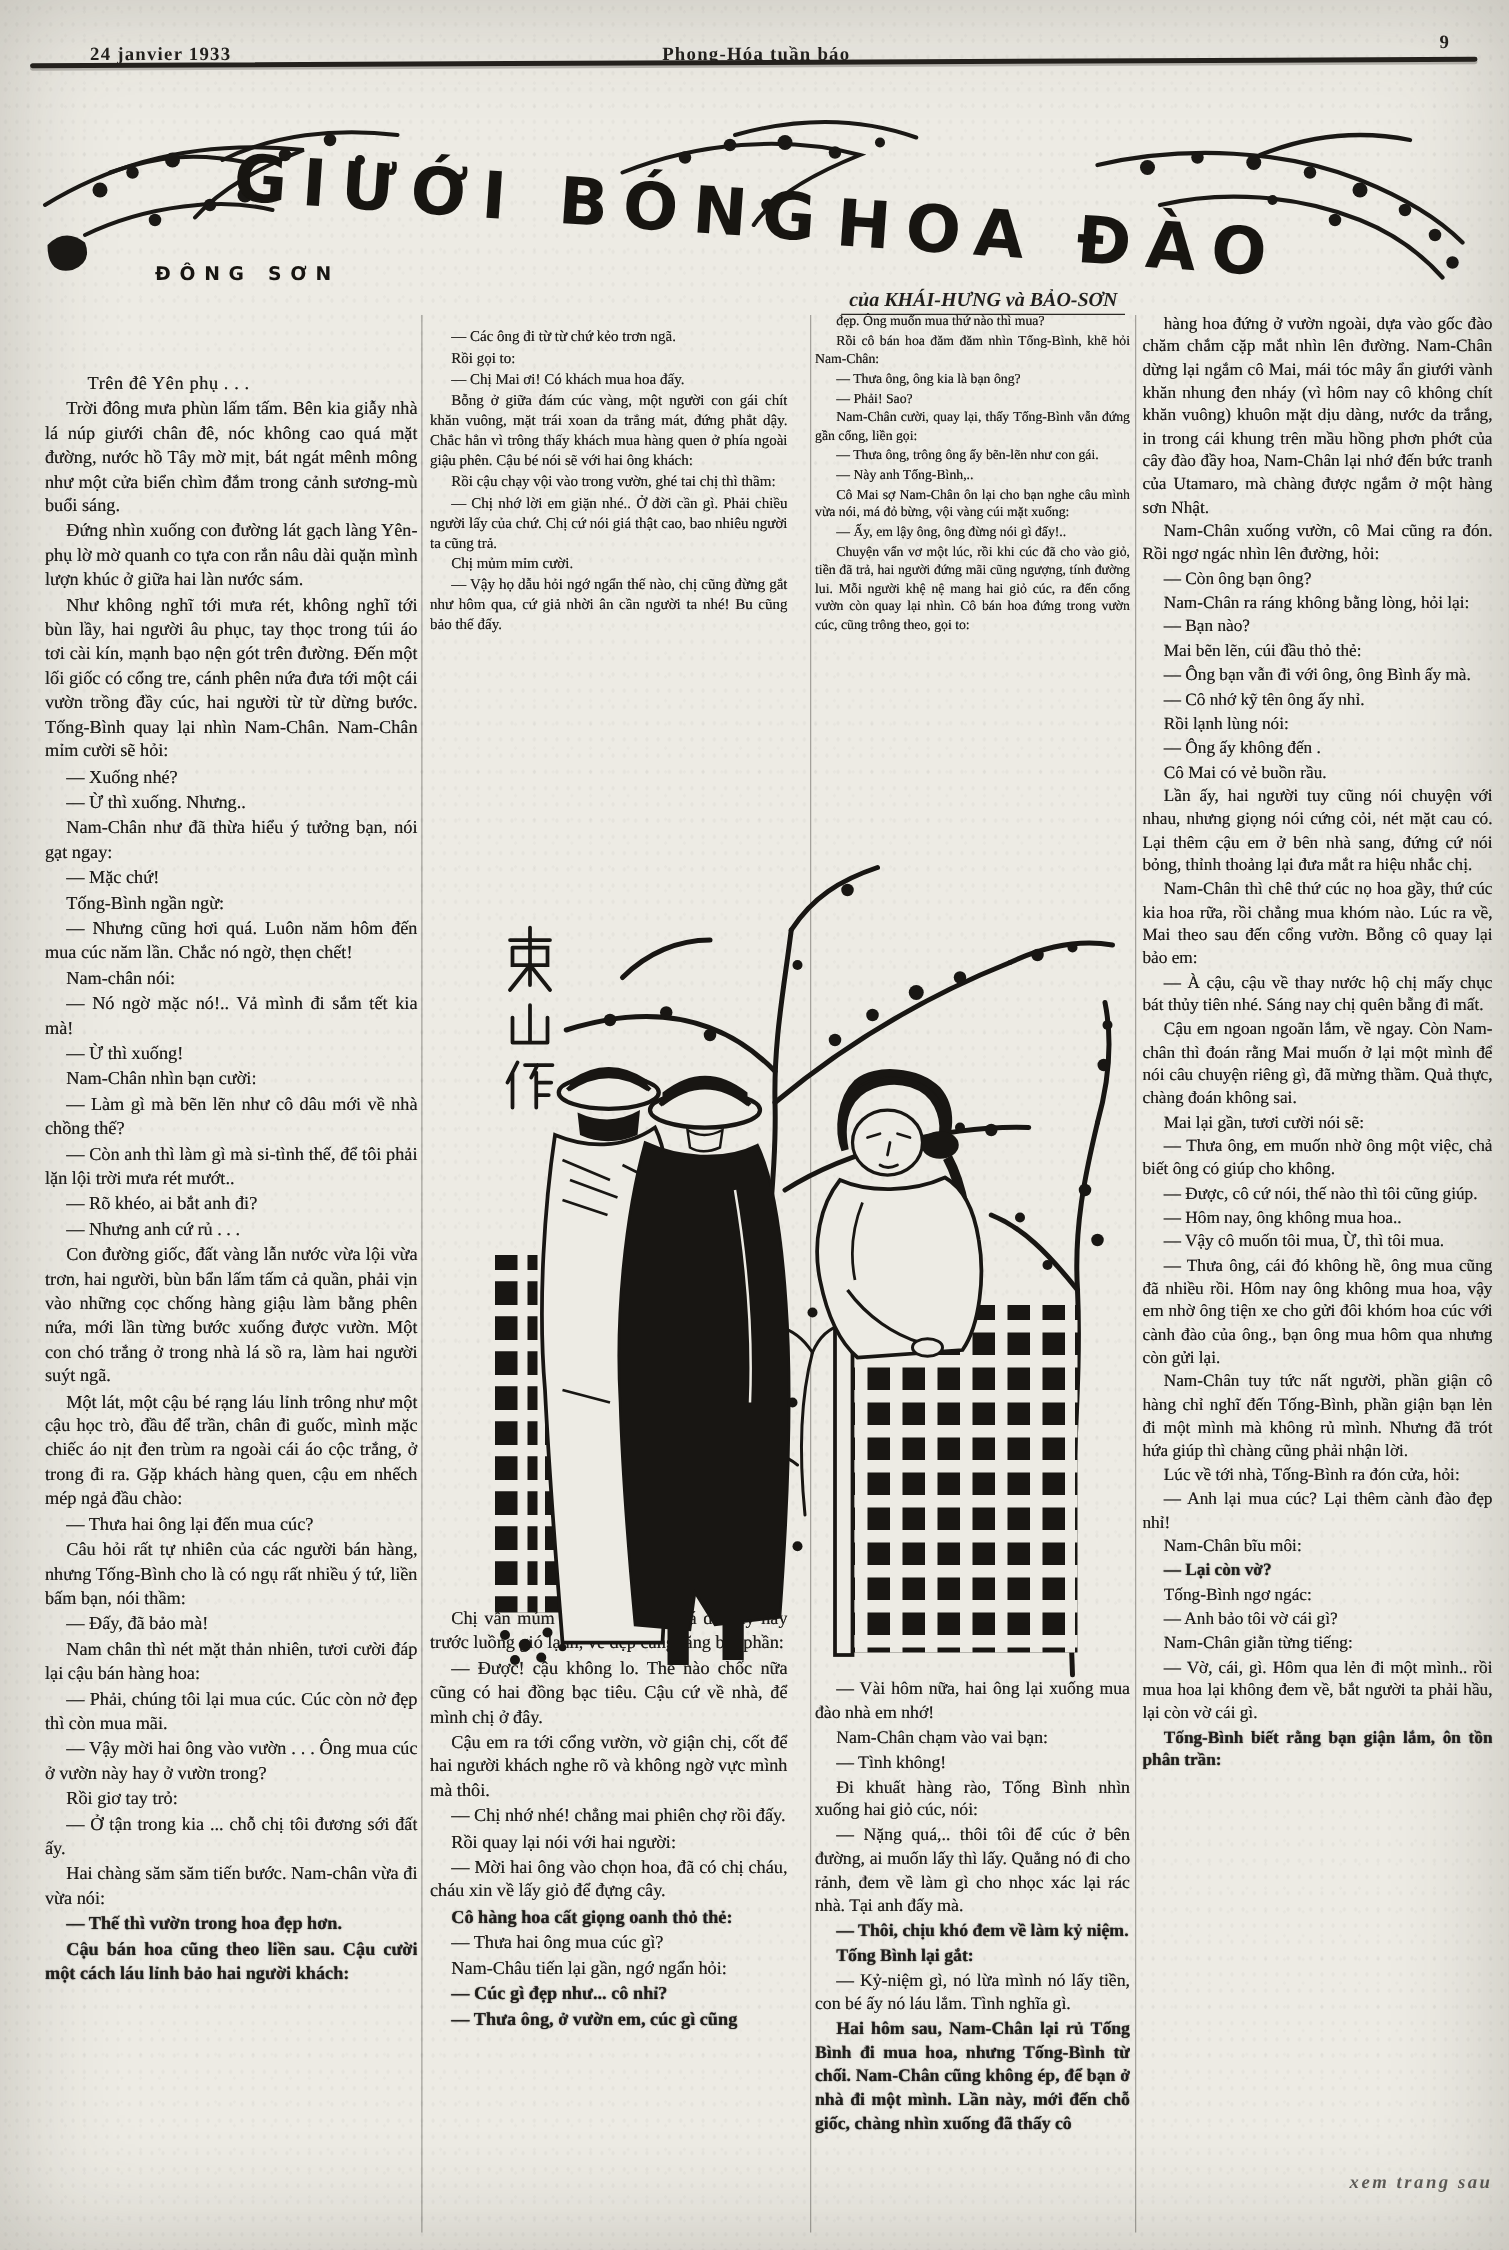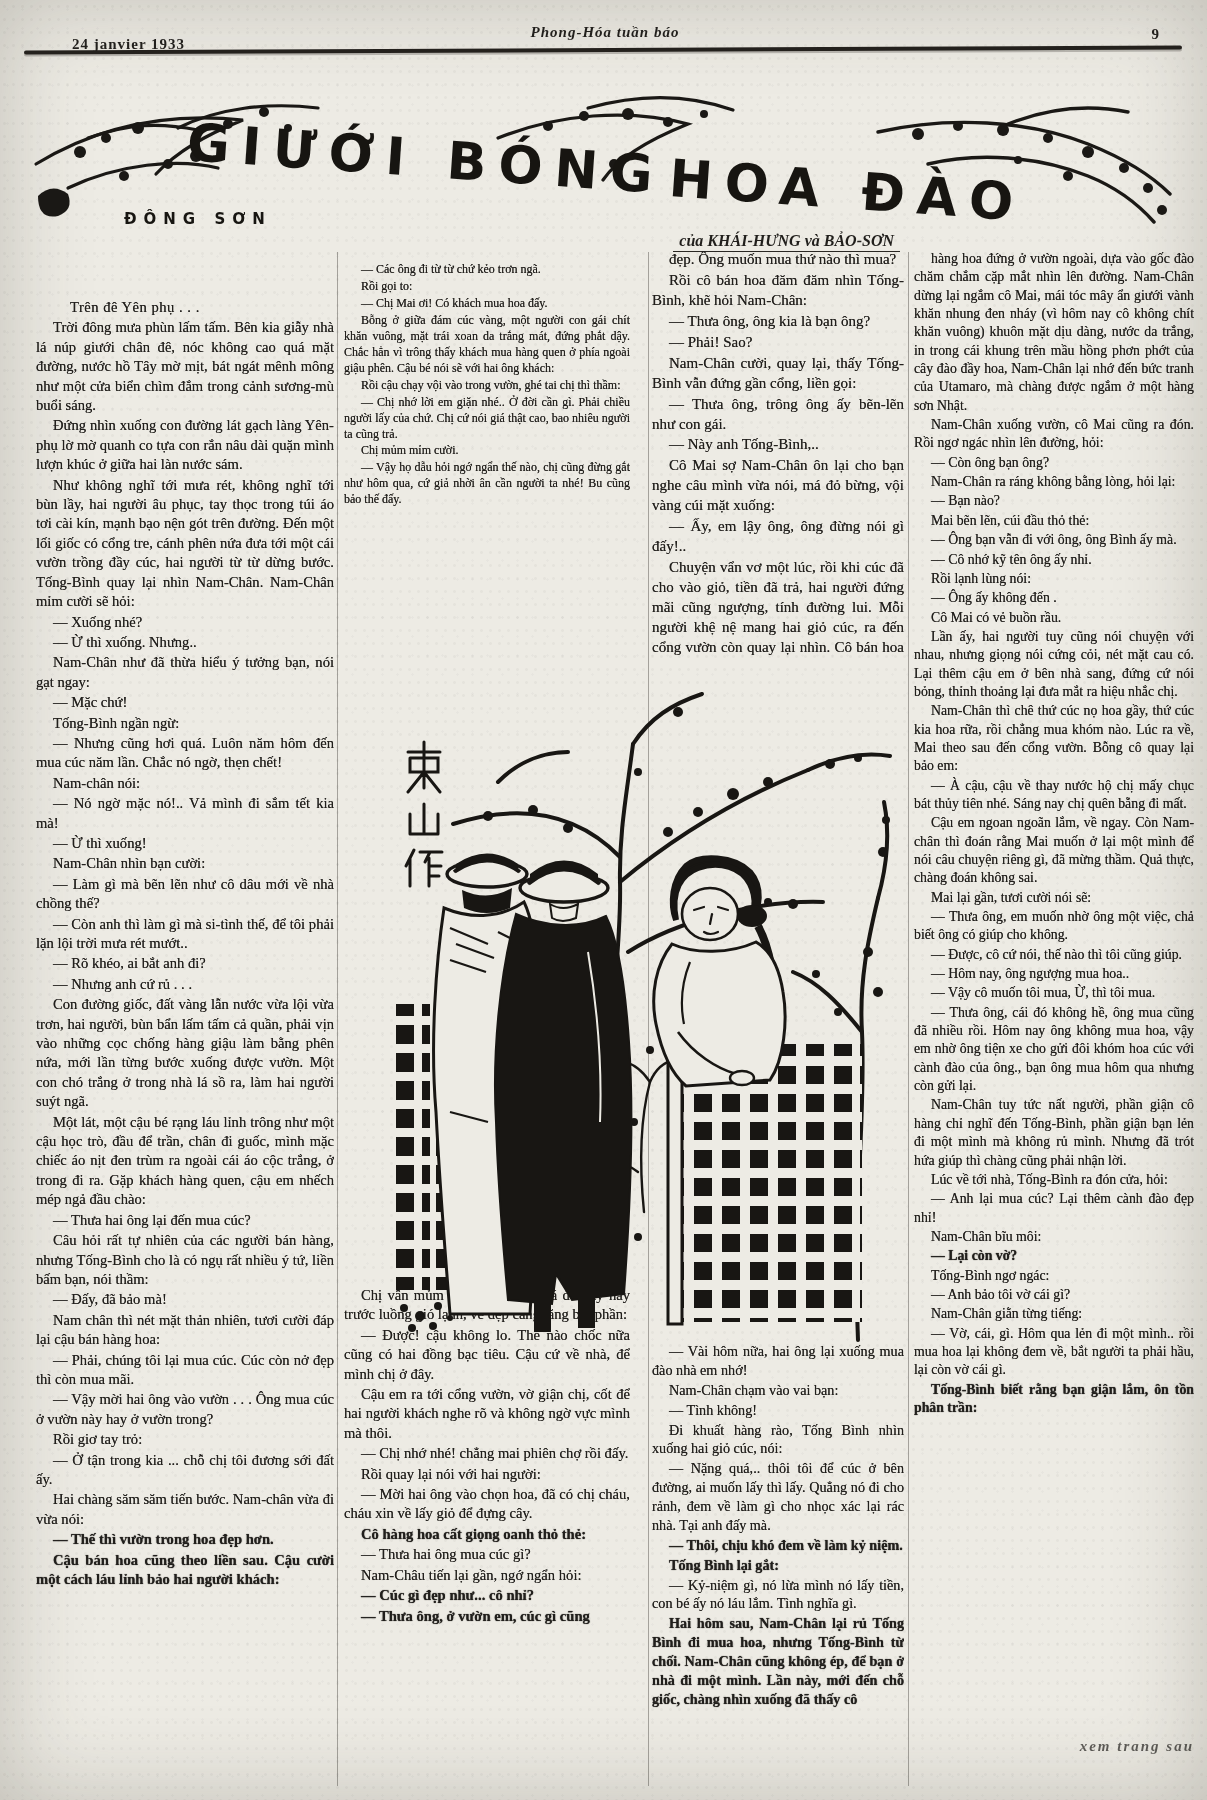--- a/index.html
+++ b/index.html
@@ -8,34 +8,34 @@
     background-color:#edebe4;
     background-image:
       radial-gradient(rgba(0,0,0,0.035) 1px, transparent 1.4px),
       radial-gradient(rgba(0,0,0,0.025) 1px, transparent 1.2px);
     background-size:9px 13px,15px 19px;
     box-shadow:inset 0 0 90px rgba(60,55,45,.25);
     font-family:"Liberation Serif","DejaVu Serif",serif;
     color:#211f1c;overflow:hidden;
   }
   .hdr-date{position:absolute;left:72px;top:36px;font-size:15px;font-weight:bold;letter-spacing:1px;}
-  .hdr-mast{position:absolute;left:440px;top:24px;width:330px;text-align:center;font-size:15px;font-weight:bold;letter-spacing:1px;font-style:italic;}
+  .hdr-mast{position:absolute;left:440px;top:36px;width:330px;text-align:center;font-size:15px;font-weight:bold;letter-spacing:1px;}
   .hdr-page{position:absolute;right:48px;top:26px;font-size:15px;font-weight:bold;}
   .hdr-rule{position:absolute;left:24px;top:48px;width:1158px;height:4px;background:#24211d;transform:rotate(-0.25deg);border-radius:2px;box-shadow:0 2px 0 rgba(30,28,24,.25);}
   .banner{position:absolute;left:28px;top:68px;width:1150px;height:168px;}
   .byline{position:absolute;left:340px;top:232px;width:560px;text-align:right;font-size:16px;font-style:italic;font-weight:bold;}
   .byline span{border-bottom:1.5px solid #2a2723;padding:0 6px 2px;}
   .col{position:absolute;text-align:justify;overflow:hidden;}
   .col p{margin:0 0 1px 0;text-indent:17px;line-height:1.33;
     text-shadow:0 0 .5px rgba(20,18,15,.75);}
   .col p.bold{font-weight:bold;text-shadow:0 0 1px rgba(15,13,10,.9);}
   .col p.opener{text-indent:34px;letter-spacing:.5px;}
   #col1{left:36px;top:250px;width:298px;height:1530px;font-size:14.6px;margin-top:48px;}
   #col2top{left:344px;top:262px;width:286px;height:396px;font-size:12px;}
-  #col3top{left:652px;top:250px;width:252px;height:408px;font-size:15px;}
+  #col3top{left:652px;top:250px;width:252px;height:408px;font-size:11px;}
   #col2bot{left:344px;top:1286px;width:286px;height:448px;font-size:14.6px;}
   #col3bot{left:652px;top:1342px;width:252px;height:448px;font-size:14.2px;}
   #col4{left:914px;top:250px;width:280px;height:1480px;font-size:13.8px;}
   .vrule{position:absolute;width:1px;background:rgba(45,42,38,.38);}
   #vr1{left:337px;top:252px;height:1534px;}
   #vr2{left:648px;top:252px;height:1534px;}
   #vr3{left:908px;top:252px;height:1534px;}
   .illus{position:absolute;left:338px;top:652px;width:566px;height:690px;}
   .footer-note{position:absolute;left:914px;top:1738px;width:280px;text-align:right;
     font-size:15px;font-style:italic;font-weight:bold;letter-spacing:2px;opacity:.7;}
@@ -204,21 +204,21 @@
       <p class="">Rồi lạnh lùng nói:</p>
       <p class="">— Ông ấy không đến .</p>
       <p class="">Cô Mai có vẻ buồn rầu.</p>
       <p class="">Lần ấy, hai người tuy cũng nói chuyện với nhau, nhưng giọng nói cứng cỏi, nét mặt cau có. Lại thêm cậu em ở bên nhà sang, đứng cứ nói bỏng, thỉnh thoảng lại đưa mắt ra hiệu nhắc chị.</p>
       <p class="">Nam-Chân thì chê thứ cúc nọ hoa gầy, thứ cúc kia hoa rữa, rồi chẳng mua khóm nào. Lúc ra về, Mai theo sau đến cổng vườn. Bỗng cô quay lại bảo em:</p>
       <p class="">— À cậu, cậu về thay nước hộ chị mấy chục bát thủy tiên nhé. Sáng nay chị quên bẵng đi mất.</p>
       <p class="">Cậu em ngoan ngoãn lắm, về ngay. Còn Nam-chân thì đoán rằng Mai muốn ở lại một mình để nói câu chuyện riêng gì, đã mừng thầm. Quả thực, chàng đoán không sai.</p>
       <p class="">Mai lại gần, tươi cười nói sẽ:</p>
       <p class="">— Thưa ông, em muốn nhờ ông một việc, chả biết ông có giúp cho không.</p>
       <p class="">— Được, cô cứ nói, thế nào thì tôi cũng giúp.</p>
-      <p class="">— Hôm nay, ông ngượng mua hoa..</p>
+      <p class="">— Hôm nay, ông không mua hoa..</p>
       <p class="">— Vậy cô muốn tôi mua, Ừ, thì tôi mua.</p>
       <p class="">— Thưa ông, cái đó không hề, ông mua cũng đã nhiều rồi. Hôm nay ông không mua hoa, vậy em nhờ ông tiện xe cho gửi đôi khóm hoa cúc với cành đào của ông., bạn ông mua hôm qua nhưng còn gửi lại.</p>
       <p class="">Nam-Chân tuy tức nất người, phần giận cô hàng chỉ nghĩ đến Tống-Bình, phần giận bạn lẻn đi một mình mà không rủ mình. Nhưng đã trót hứa giúp thì chàng cũng phải nhận lời.</p>
       <p class="">Lúc về tới nhà, Tống-Bình ra đón cửa, hỏi:</p>
       <p class="">— Anh lại mua cúc? Lại thêm cành đào đẹp nhỉ!</p>
       <p class="">Nam-Chân bĩu môi:</p>
       <p class="bold ">— Lại còn vờ?</p>
       <p class="">Tống-Bình ngơ ngác:</p>
       <p class="">— Anh bảo tôi vờ cái gì?</p>
       <p class="">Nam-Chân giằn từng tiếng:</p>

